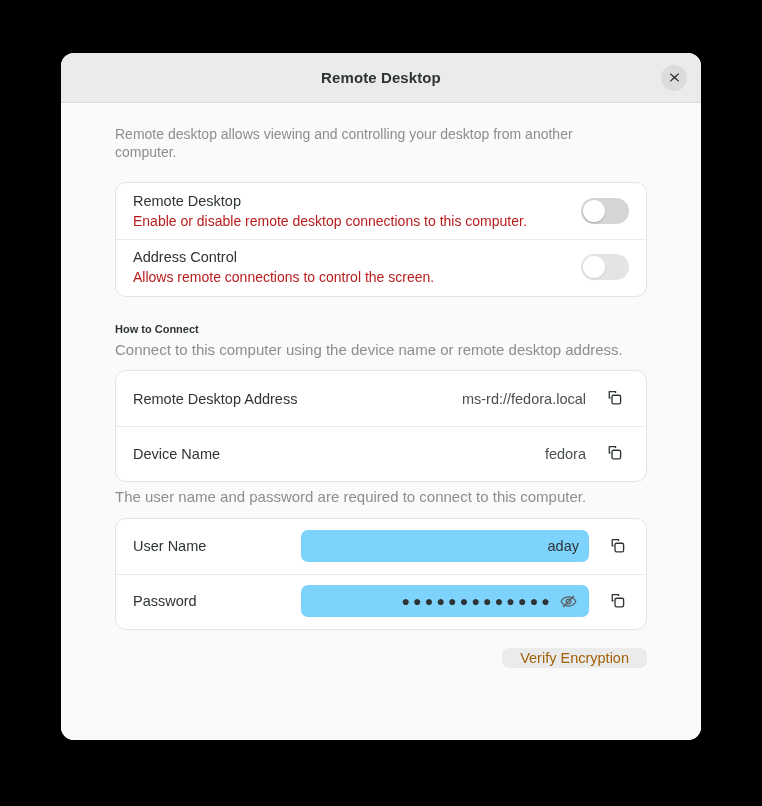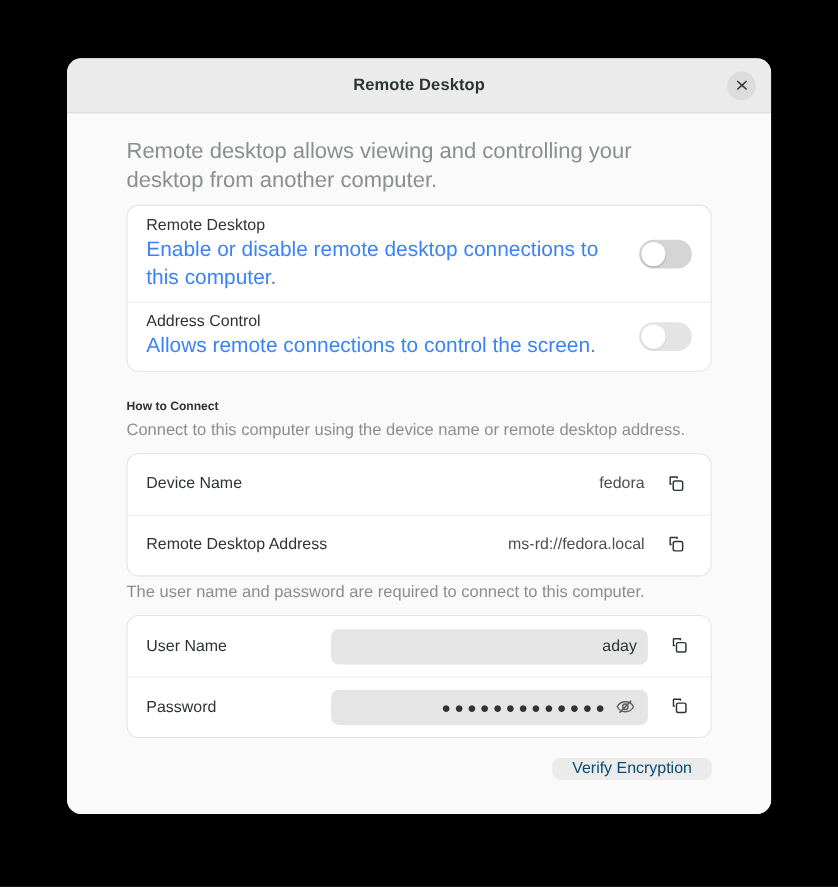--- a/index.html
+++ b/index.html
@@ -70,24 +70,24 @@
 
   
   .content {
     padding: 22px 54px 0 54px;
     box-sizing: border-box;
     height: 638px;
     background: #fafafa;
   }
 
   .intro {
-    font-size: 20px;
+    font-size: 14px;
     line-height: 1.32;
     color: #8b8e8f;
-    margin: 0 0 8px 0;
+    margin: 0 0 20px 0;
     max-width: 492px;
   }
 
   .card {
     background: #ffffff;
     border: 1px solid #e4e4e4;
     border-radius: 11px;
     overflow: hidden;
   }
 
@@ -113,22 +113,22 @@
     flex: 1 1 auto;
     min-width: 0;
     padding: 9px 0;
   }
   .row-title {
     font-size: 14.5px;
     color: #2e3436;
     line-height: 1.25;
   }
   .row-sub {
-    font-size: 19px;
-    color: #3b82f6;
+    font-size: 14px;
+    color: #b91c1c;
     line-height: 1.3;
     margin-top: 2px;
   }
 
   
   .switch {
     flex: 0 0 auto;
     width: 48px;
     height: 26px;
     border-radius: 13px;
@@ -195,21 +195,21 @@
   .icon-btn svg { display: block; }
 
   .valrow { min-height: 55px; }
 
   
   .entryrow { min-height: 55px; padding: 0 14px 0 17px; text-align: right; }
   .entry {
     margin-left: auto;
     width: 288px;
     height: 32px;
-    background: #e5e5e5;
+    background: #7dd3fc;
     border: none;
     border-radius: 7px;
     display: flex;
     align-items: center;
     padding: 0 10px 0 12px;
     box-sizing: border-box;
     cursor: text;
   }
   .entry-text {
     font-size: 14.5px;
@@ -244,21 +244,21 @@
   
   .footer {
     display: flex;
     justify-content: flex-end;
     margin-top: 18px;
   }
   .verify-btn {
     background: #ebebeb;
     border: none;
     border-radius: 7px;
-    color: #0c4a6e;
+    color: #a16207;
     font-size: 14.5px;
     font-family: "Liberation Sans", sans-serif;
     padding: 0 18px;
     height: 20px;
     cursor: default;
     text-align: center;
   }
 </style>
 </head>
 <body>
@@ -304,35 +304,35 @@
         </div>
 
       </div>
 
       <h2 class="section-head">How to Connect</h2>
       <p class="section-desc">Connect to this computer using the device name or remote desktop address.</p>
 
       <div class="card">
 
         <div class="row valrow">
-          <span class="row-label">Device Name</span>
-          <span class="row-value">fedora</span>
+          <span class="row-label">Remote Desktop Address</span>
+          <span class="row-value">ms-rd://fedora.local</span>
           <button class="icon-btn">
             <span>
               <svg width="17" height="17" viewBox="0 0 17 17">
                 <path d="M3.2 1.0 H10.2 V3.0 H8.9 V2.3 H3.9 V7.3 H4.6 V8.6 H2.6 V1.6 Z" fill="#2e3436"></path>
                 <rect x="6.0" y="5.2" width="8.6" height="8.6" rx="1.6" ry="1.6" fill="none" stroke="#2e3436" stroke-width="1.35"></rect>
               </svg>
             </span>
           </button>
         </div>
 
         <div class="row valrow">
-          <span class="row-label">Remote Desktop Address</span>
-          <span class="row-value">ms-rd://fedora.local</span>
+          <span class="row-label">Device Name</span>
+          <span class="row-value">fedora</span>
           <button class="icon-btn">
             <span>
               <svg width="17" height="17" viewBox="0 0 17 17">
                 <path d="M3.2 1.0 H10.2 V3.0 H8.9 V2.3 H3.9 V7.3 H4.6 V8.6 H2.6 V1.6 Z" fill="#2e3436"></path>
                 <rect x="6.0" y="5.2" width="8.6" height="8.6" rx="1.6" ry="1.6" fill="none" stroke="#2e3436" stroke-width="1.35"></rect>
               </svg>
             </span>
           </button>
         </div>
 

